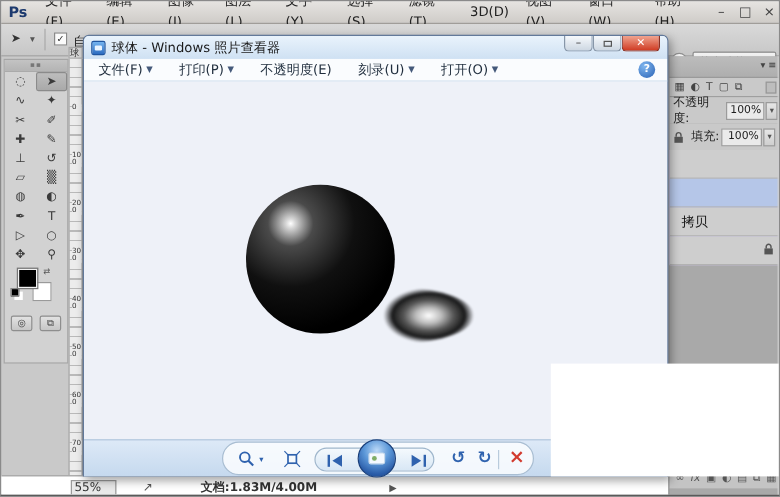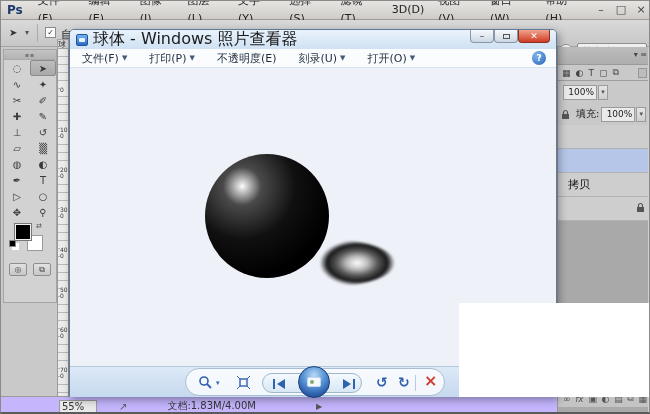--- a/index.html
+++ b/index.html
@@ -61,26 +61,26 @@
   
   .doc-tab { left:56px; top:38px; width:12px; height:10px; background:#d8d8d8;
     border:1px solid #a6a6a6; font-size:8px; line-height:9px; overflow:hidden; color:#333; }
   .ruler { left:56px; top:48px; width:12px; height:347px; background:#ececec;
     border-left:1px solid #9a9a9a; border-right:1px solid #8d8d8d;
     background-image:repeating-linear-gradient(to bottom, transparent 0 7px, #b9b9b9 7px 8px); }
   .ruler-num { position:absolute; left:2px; width:8px; font-size:6px; line-height:6px;
     color:#333; word-break:break-all; background:#ececec; }
 
   
-  .statusbar { left:0; top:395px; width:556px; height:19px; background:#c4b5fd;
+  .statusbar { left:0; top:395px; width:556px; height:19px; background:#ffffff;
     border-top:1px solid #9a9a9a; display:flex; align-items:center; font-size:10px; color:#333; }
   .status-zoom { margin-left:58px; width:38px; height:13px; background:#e9e9e9;
     border:1px solid #9a9a9a; padding:0 2px; line-height:11px; }
   .status-launch { margin-left:22px; font-size:10px; color:#555; }
-  .status-doc { margin-left:40px; }
+  .status-doc { margin-left:40px;font-weight:bold; }
   .status-expand { margin-left:60px; font-size:8px; color:#555; }
 
   
   .dock { left:556px; top:46px; width:94px; height:368px; background:#a9a9a9;
     border-left:1px solid #989898; }
   .dock-header { height:18px; background:linear-gradient(#bcbcbc,#aeaeae);
     border-bottom:1px solid #9a9a9a; text-align:right; padding:3px 4px 0 0;
     font-size:8px; color:#444; }
   .filter-row { height:16px; background:#c9c9c9; border-bottom:1px solid #9f9f9f;
     display:flex; align-items:center; gap:5px; padding:0 4px; font-size:9px; color:#444; }
@@ -109,21 +109,21 @@
     border:1px solid #62799a; border-radius:5px 5px 0 0;
     box-shadow:2px 3px 8px rgba(0,0,0,.35); background:#d5e4f4; }
   .v-titlebar { position:relative; height:19px;
     background:linear-gradient(#e9f3fc,#cfe1f3); border-radius:4px 4px 0 0;
     display:flex; align-items:center; padding-left:6px; }
   .v-appicon { width:12px; height:12px; border-radius:2px;
     background:linear-gradient(#74b4f0,#2d6cc0); border:1px solid #1f55a0;
     position:relative; margin-right:5px; }
   .v-appicon::after { content:""; position:absolute; left:2px; top:3px; width:6px; height:4px;
     background:#eaf4ff; border-radius:1px; }
-  .v-title { font-size:16px; color:#1a1a1a; }
+  .v-title { font-size:11px; color:#1a1a1a; }
   .v-controls { position:absolute; right:6px; top:0; display:flex; }
   .v-ctl { height:13px; border:1px solid #8796a8; border-top:none;
     border-radius:0 0 4px 4px; background:linear-gradient(#f6f9fc,#cdd7e2);
     display:flex; align-items:center; justify-content:center; font-size:9px; color:#333; }
   .v-min { width:24px; } .v-max { width:24px; }
   .v-maxglyph { width:7px; height:5px; border:1px solid #555; }
   .v-close { width:32px; background:linear-gradient(#f0a38e,#cf3b23); border-color:#8d3022;
     color:#fff; font-weight:bold; }
   .v-menubar { height:19px; background:#fafcfe; border-bottom:1px solid #d5e2ef;
     display:flex; align-items:center; padding-left:12px; }
@@ -269,20 +269,21 @@
     </div>
     <div class="filter-row">
       <span>▦</span>
       <span>◐</span>
       <span>T</span>
       <span>▢</span>
       <span>⧉</span>
       <span class="endbox"></span>
     </div>
     <div class="prop-row">
+      <span>不透明度:</span>
       <span class="val">100%</span>
       <span class="mini">▾</span>
     </div>
     <div class="prop-row">
       <svg width="9" height="11">
           <rect x="1" y="5" width="7" height="5" fill="#555"></rect>
           <path d="M2.5 5 V3.5 a2 2 0 0 1 4 0 V5" fill="none" stroke="#555" stroke-width="1.2"></path>
         </svg>
       <span style="margin-left:6px">填充:</span>
       <span class="val">100%</span>

